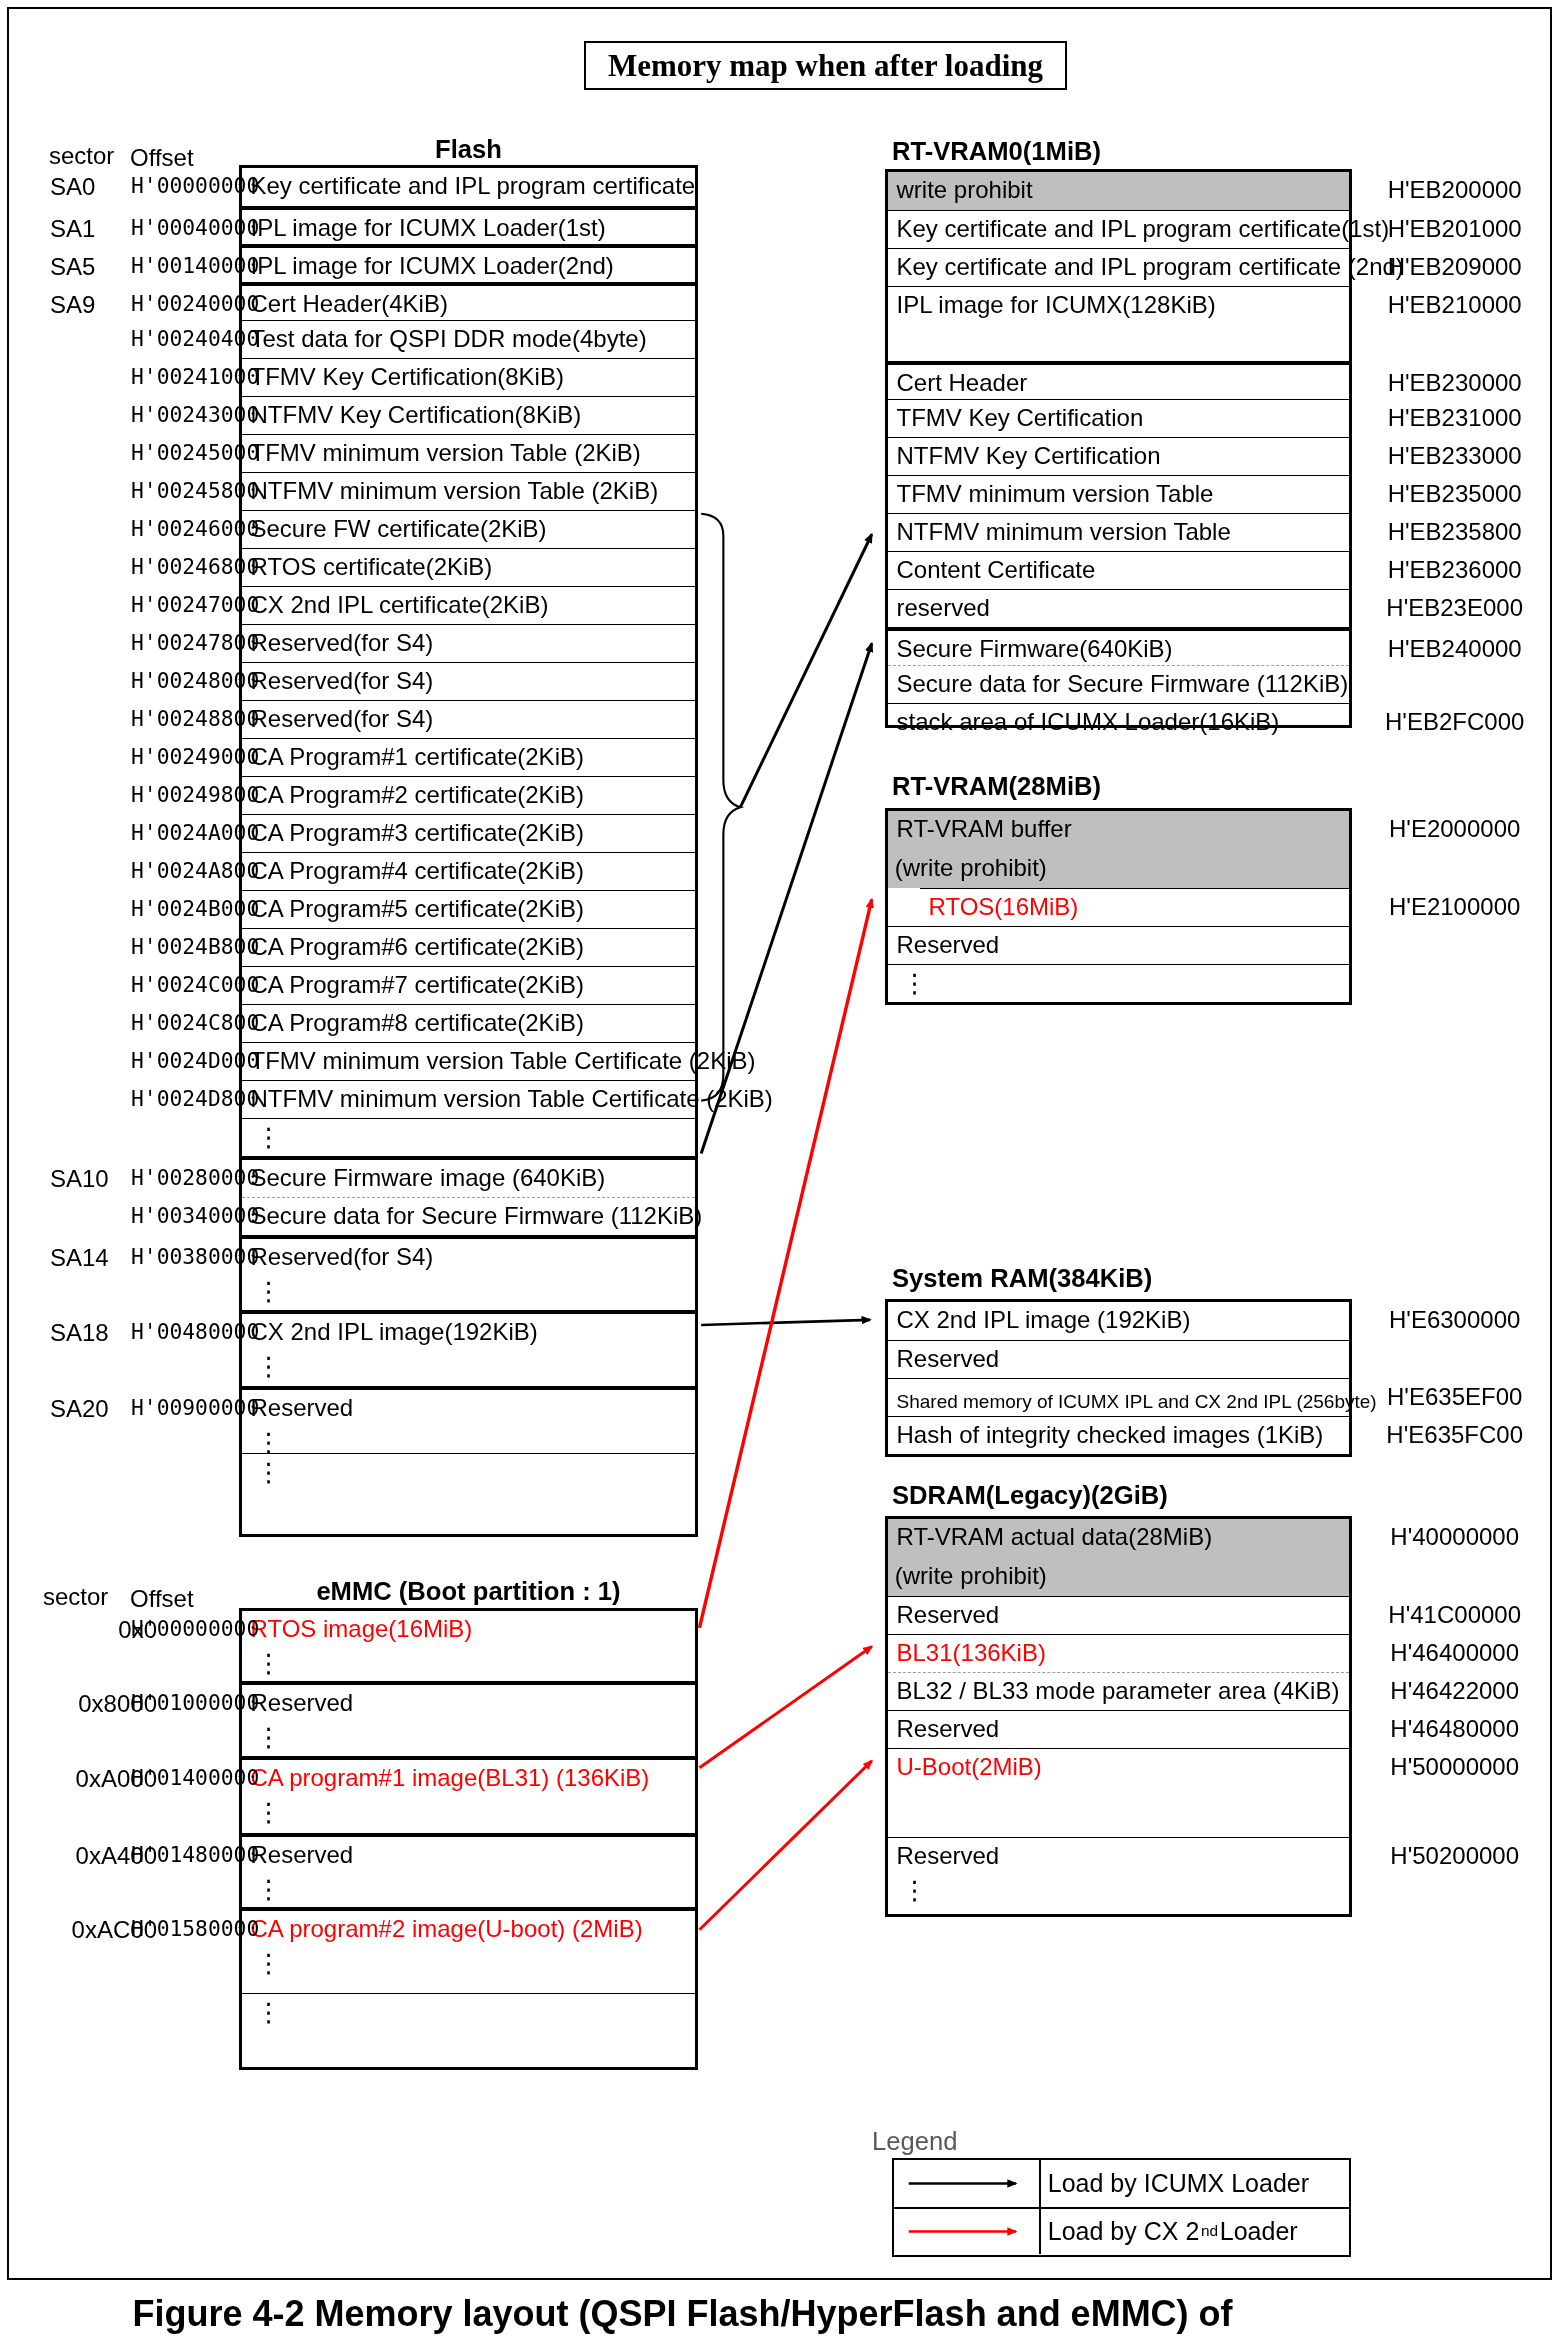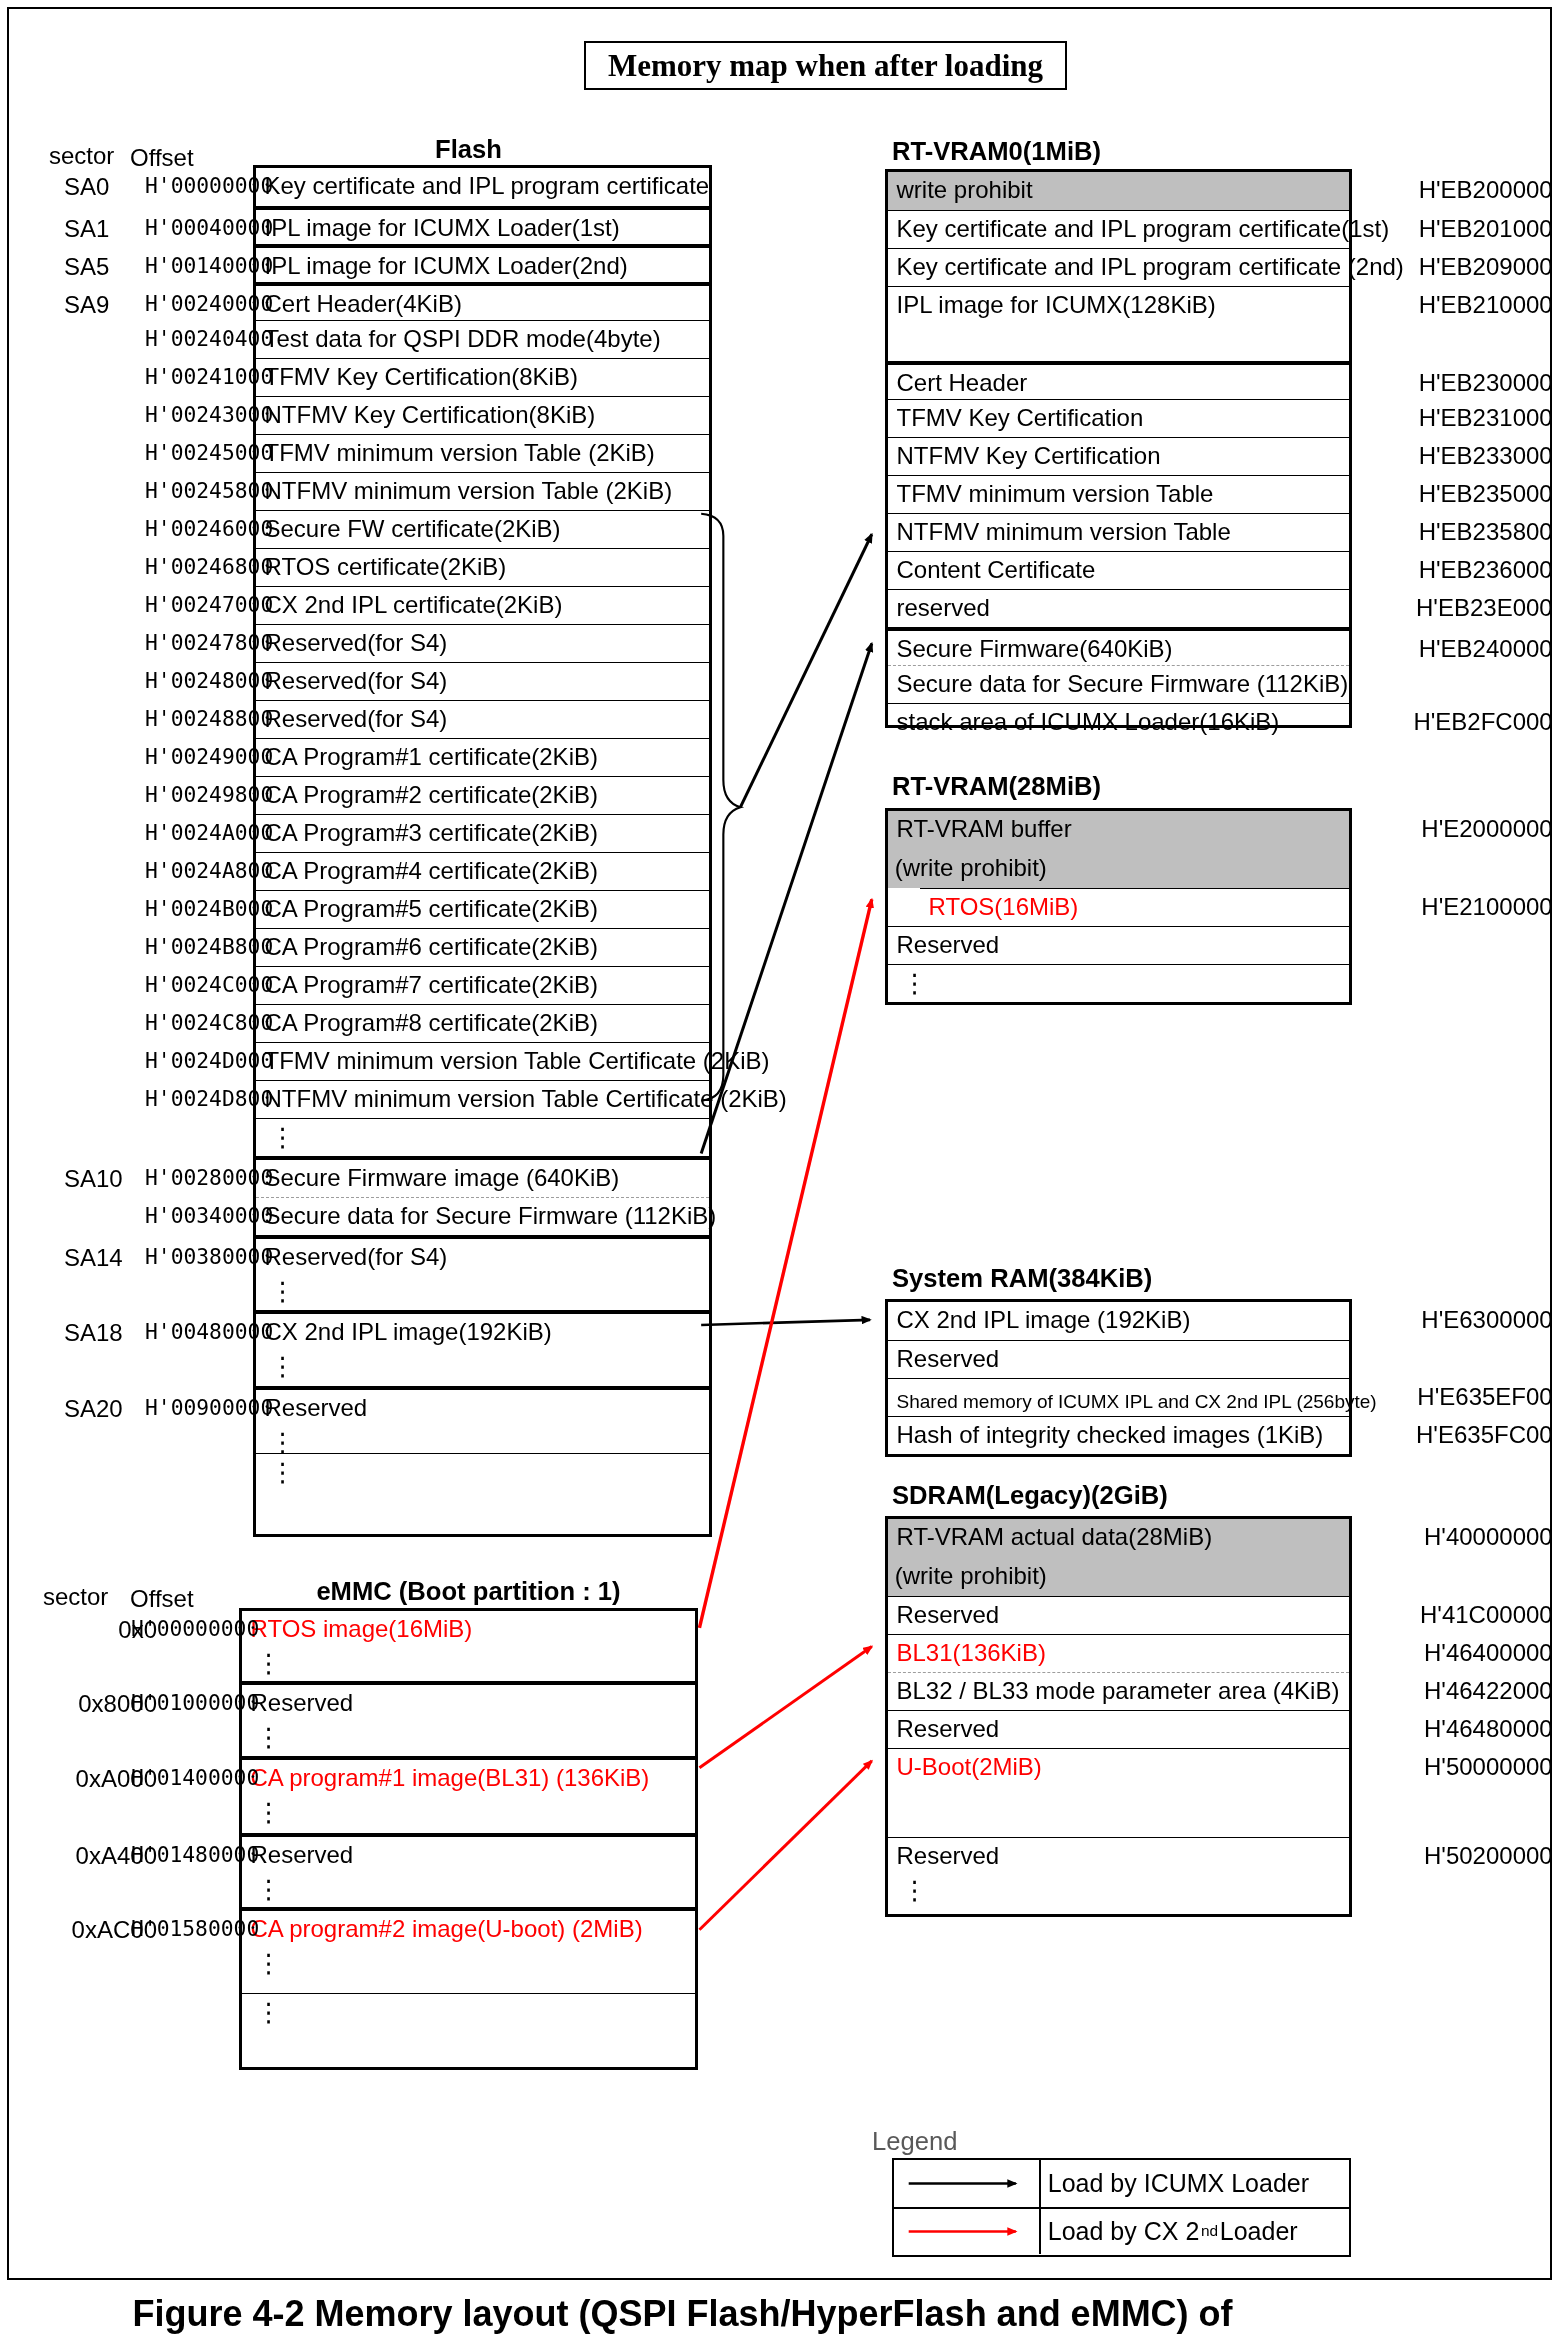--- a/index.html
+++ b/index.html
@@ -19,21 +19,21 @@
   .mlabel.red{color:#ff0000;}
   .mlabel.small{font-size:19px;padding-top:8.5px;letter-spacing:0px;}
   .mlabel2{display:block;padding:12px 3.4px 0 6.8px;font-size:24px;line-height:25.6px;}
   .mell{display:block;margin:8.5px 0 0 13.7px;font-size:25.6px;line-height:22px;}
   .sector{position:absolute;font-size:24px;line-height:27px;top:5.1px;}
   .sector.sleft{left:-192px;width:128px;text-align:left;}
   .sector.sright{left:-213px;width:128px;text-align:right;}
   .offset{position:absolute;top:6px;left:-111px;width:106px;text-align:right;
           font-family:"DejaVu Sans Mono",monospace;font-size:21.3px;line-height:24px;}
   .addr{position:absolute;top:4.3px;left:100%;margin-left:7.7px;width:196px;
-        text-align:right;font-size:24px;line-height:27px;white-space:nowrap;}
+        text-align:center;font-size:24px;line-height:27px;white-space:nowrap;}
   .colhead{position:absolute;font-size:24px;}
   .tblhead{position:absolute;font-weight:bold;font-size:25.6px;white-space:nowrap;}
   .tblhead.centered{text-align:center;}
   #arrow-layer{position:absolute;left:0;top:0;pointer-events:none;}
   .legend-label{position:absolute;left:872px;top:2127px;font-size:25.6px;color:#595959;}
   .legendbox{position:absolute;left:892px;top:2158px;width:459px;height:99px;
              border:2.6px solid #000;box-sizing:border-box;}
   .legendrow{display:flex;height:47px;box-sizing:border-box;}
   .legendrow + .legendrow{border-top:2.6px solid #000;}
   .legend-arrow-cell{width:147px;border-right:2.6px solid #000;box-sizing:border-box;
@@ -59,21 +59,21 @@
 
   <div class="colhead" style="left:43px;top:1583px;">sector</div>
   <div class="colhead" style="left:130px;top:1585px;">Offset</div>
   <div class="tblhead centered" style="left:239px;top:1577px;width:459px;">eMMC (Boot partition : 1)</div>
 
   <div class="tblhead" style="left:892px;top:137px;">RT-VRAM0(1MiB)</div>
   <div class="tblhead" style="left:892px;top:772px;">RT-VRAM(28MiB)</div>
   <div class="tblhead" style="left:892px;top:1264px;">System RAM(384KiB)</div>
   <div class="tblhead" style="left:892px;top:1481px;">SDRAM(Legacy)(2GiB)</div>
 
-  <div id="flash" class="tbl" style="left:253px;top:165px;width:459px;">
+  <div id="flash" class="tbl" style="left:239px;top:165px;width:459px;">
       <div class="mrow" style="height: 38px;">
         <span class="sector sleft">SA0</span>
         <span class="offset">H'00000000</span>
         <span class="mlabel">Key certificate and IPL program certificate</span>
       </div>
       <div class="mrow" style="height: 38px; border-top: 4.3px solid rgb(0, 0, 0);">
         <span class="sector sleft">SA1</span>
         <span class="offset">H'00040000</span>
         <span class="mlabel">IPL image for ICUMX Loader(1st)</span>
       </div>

